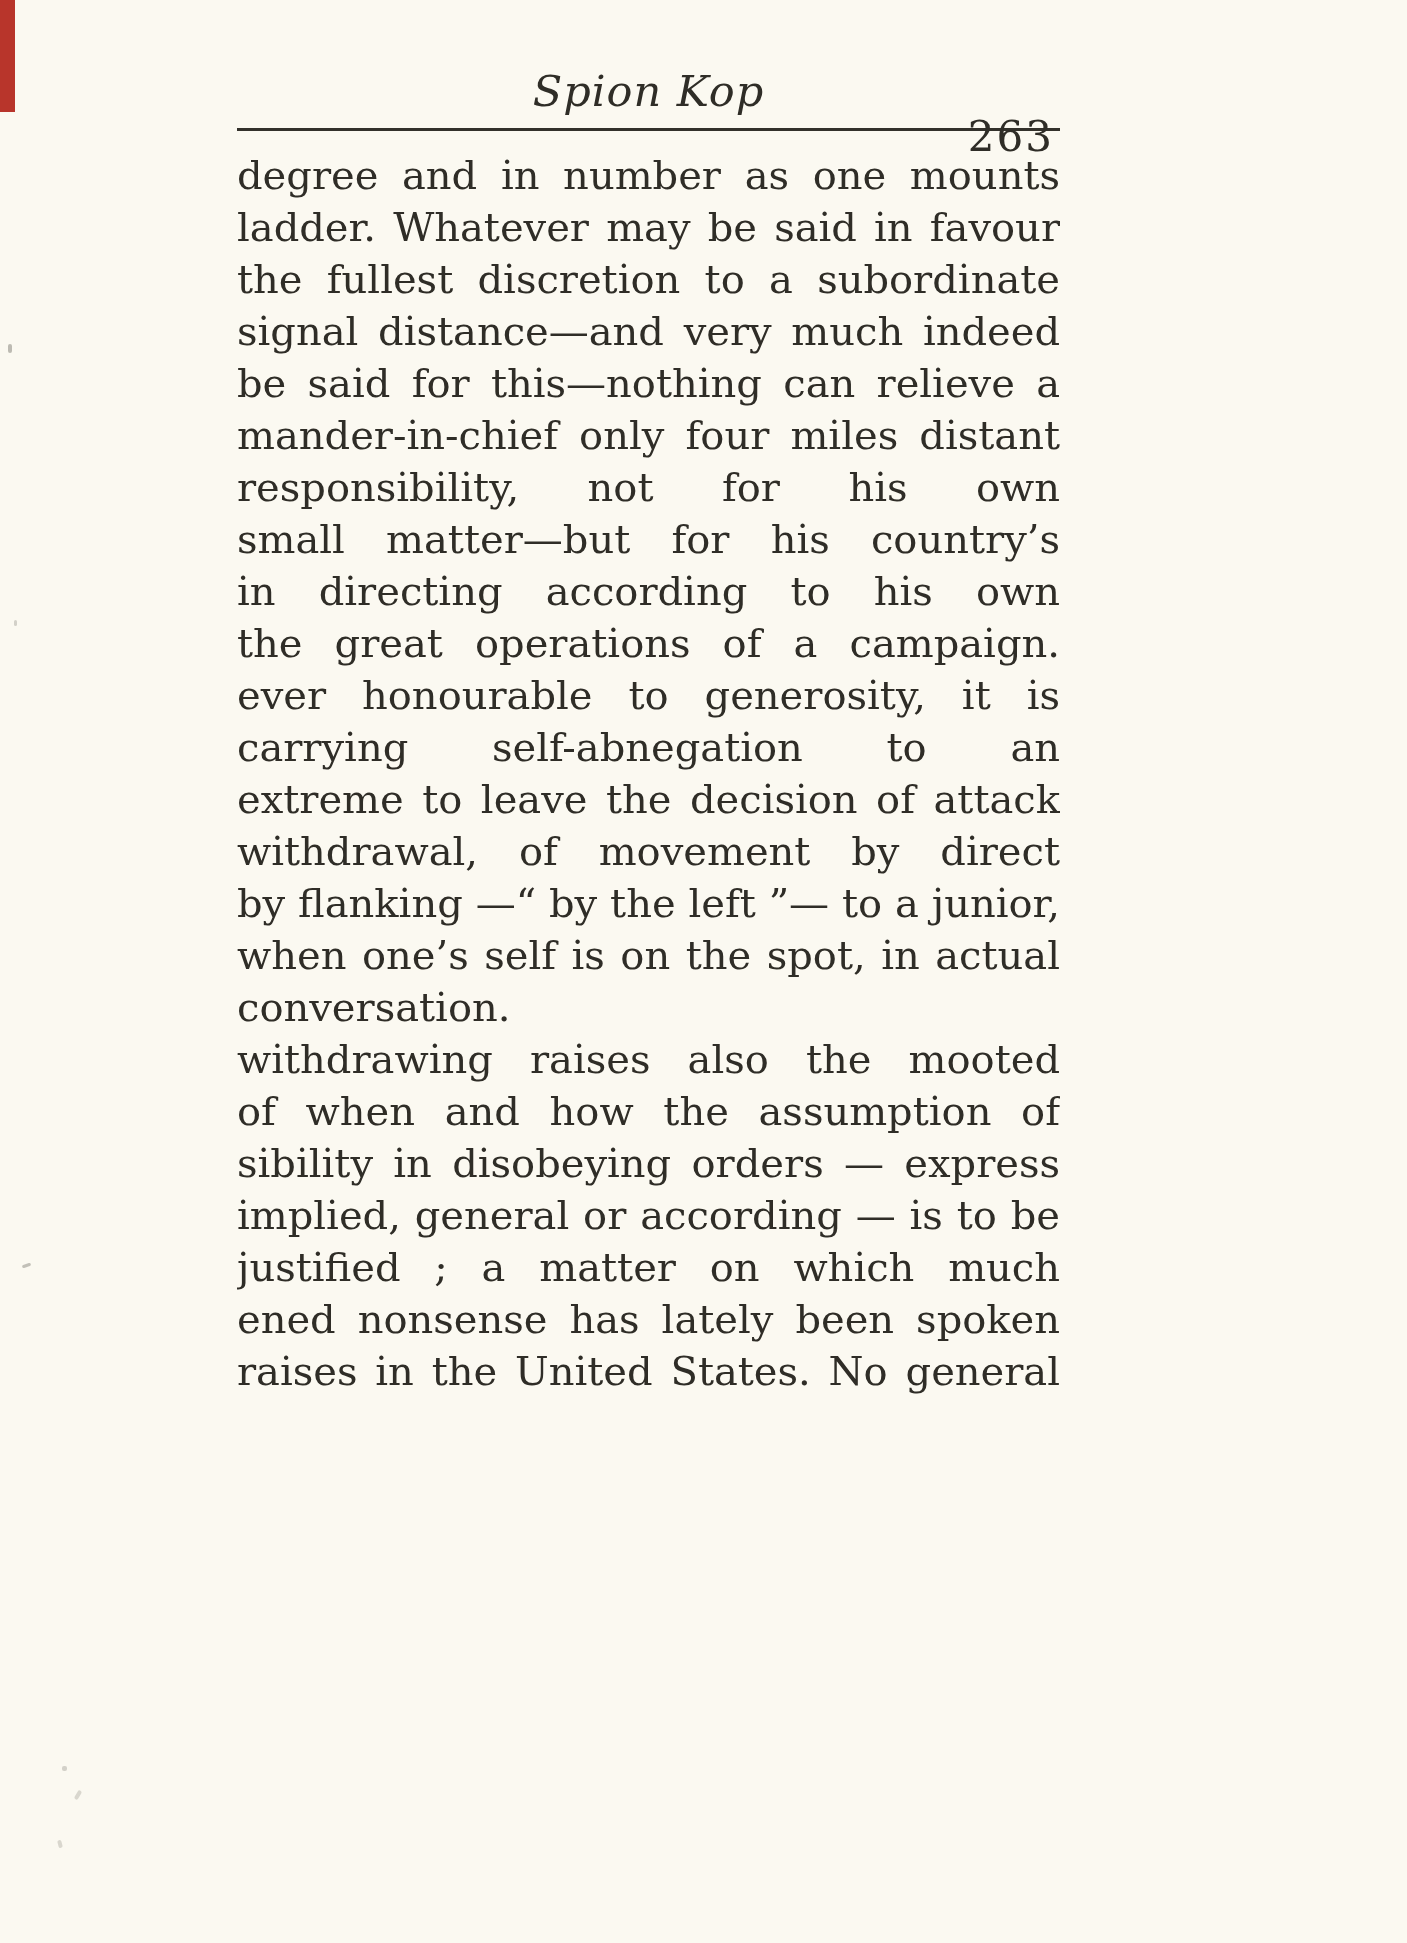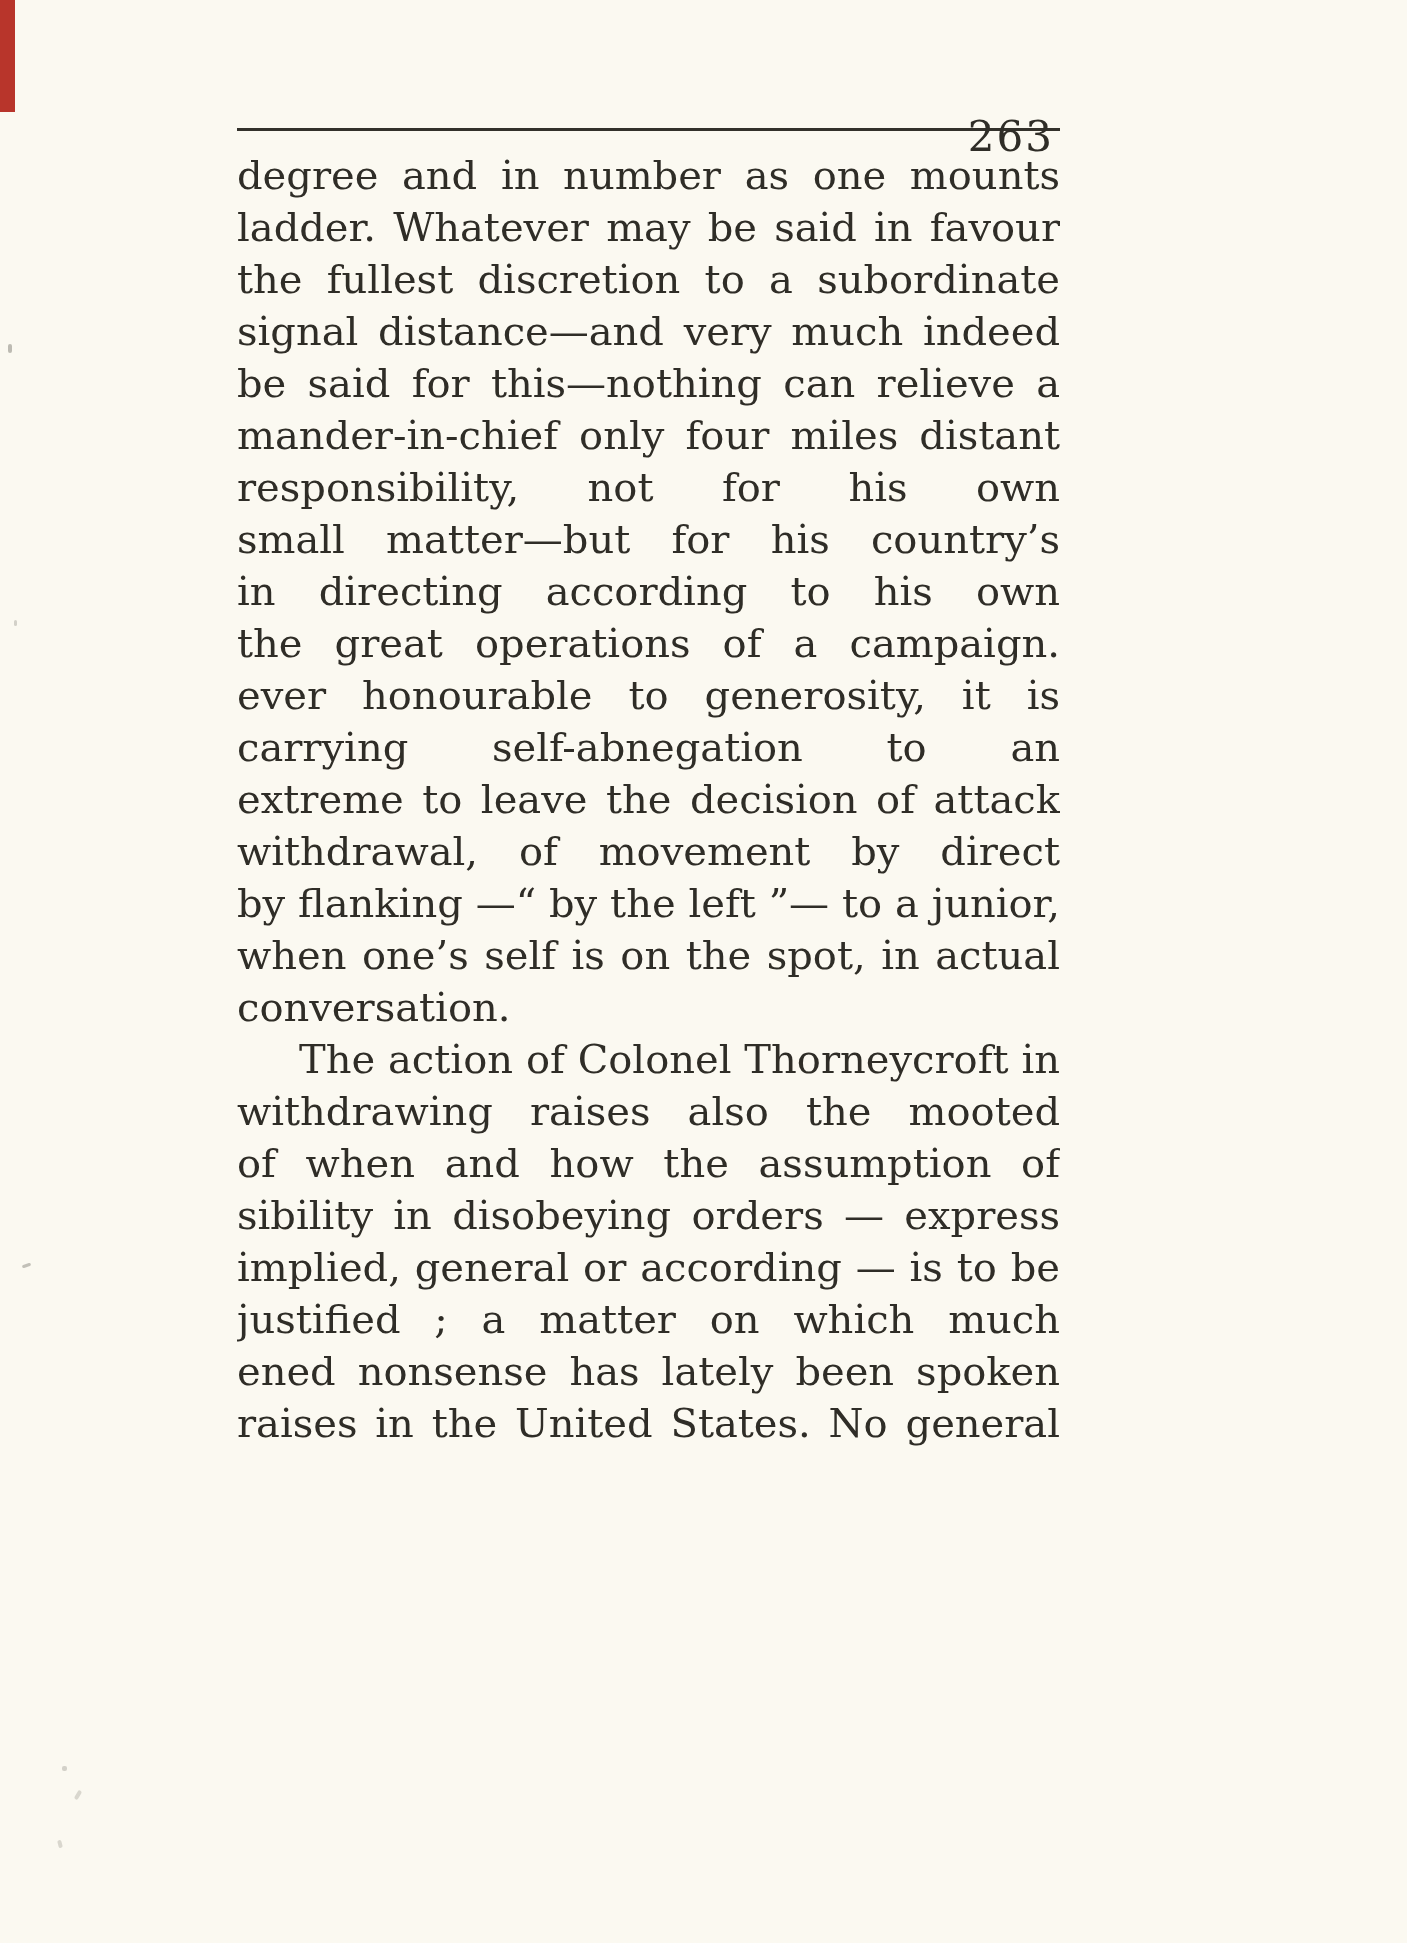--- a/index.html
+++ b/index.html
@@ -103,20 +103,21 @@
   <div class="edge-artifact"></div>
   <div class="speck speck-1"></div>
   <div class="speck speck-2"></div>
   <div class="speck speck-3"></div>
   <div class="speck speck-4"></div>
   <div class="speck speck-5"></div>
   <div class="speck speck-6"></div>
 
   <div class="text-block">
     <div class="running-header">
+      <span class="header-title">Spion Kop</span>
       <span class="page-number">263</span>
     </div>
     <hr class="header-rule">
     <div class="page-body">
         <div class="paragraph">
           <div class="line">degree and in number as one mounts the</div>
           <div class="line">ladder.  Whatever may be said in favour of</div>
           <div class="line">the fullest discretion to a subordinate out of</div>
           <div class="line">signal distance—and very much indeed must</div>
           <div class="line">be said for this—nothing can relieve a com-</div>
@@ -127,21 +128,20 @@
           <div class="line">the great operations of a campaign.  How-</div>
           <div class="line">ever honourable to generosity, it is certainly</div>
           <div class="line">carrying self-abnegation to an indefensible</div>
           <div class="line">extreme to leave the decision of attack or</div>
           <div class="line">withdrawal, of movement by direct attack or</div>
           <div class="line">by flanking —“ by the left ”— to a junior,</div>
           <div class="line">when one’s self is on the spot, in actual</div>
           <div class="line last">conversation.</div>
         </div>
         <div class="paragraph">
-          <div class="line indent">The action of Colonel Thorneycroft in</div>
           <div class="line">withdrawing raises also the mooted question</div>
           <div class="line">of when and how the assumption of respon-</div>
           <div class="line">sibility in disobeying orders — express or</div>
           <div class="line">implied, general or according — is to be</div>
           <div class="line">justified ; a matter on which much unenlight-</div>
           <div class="line">ened nonsense has lately been spoken and</div>
           <div class="line">raises in the United States.  No general</div>
         </div>
       </div>
   </div>

